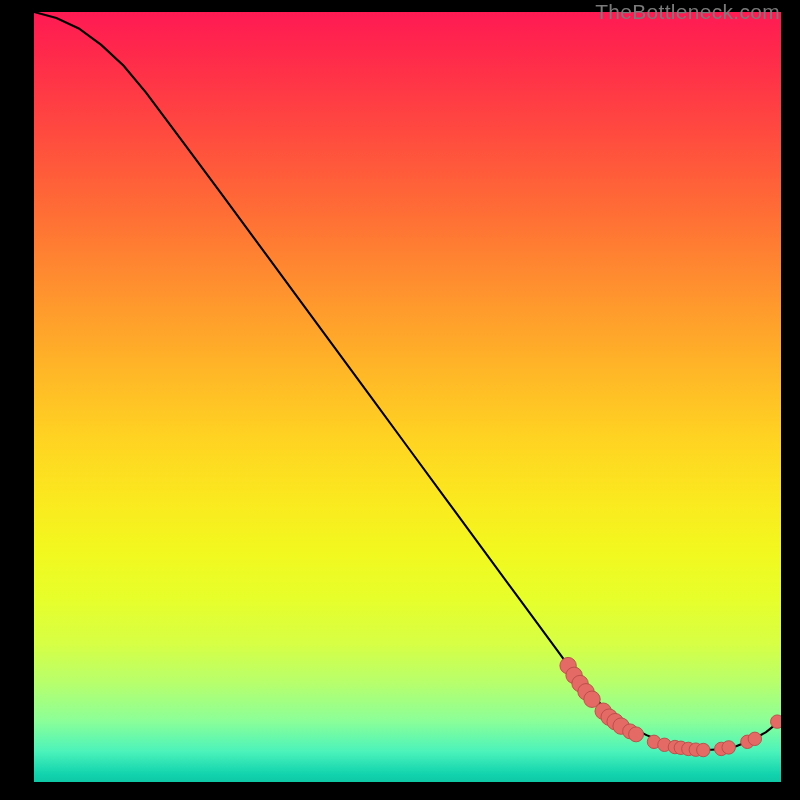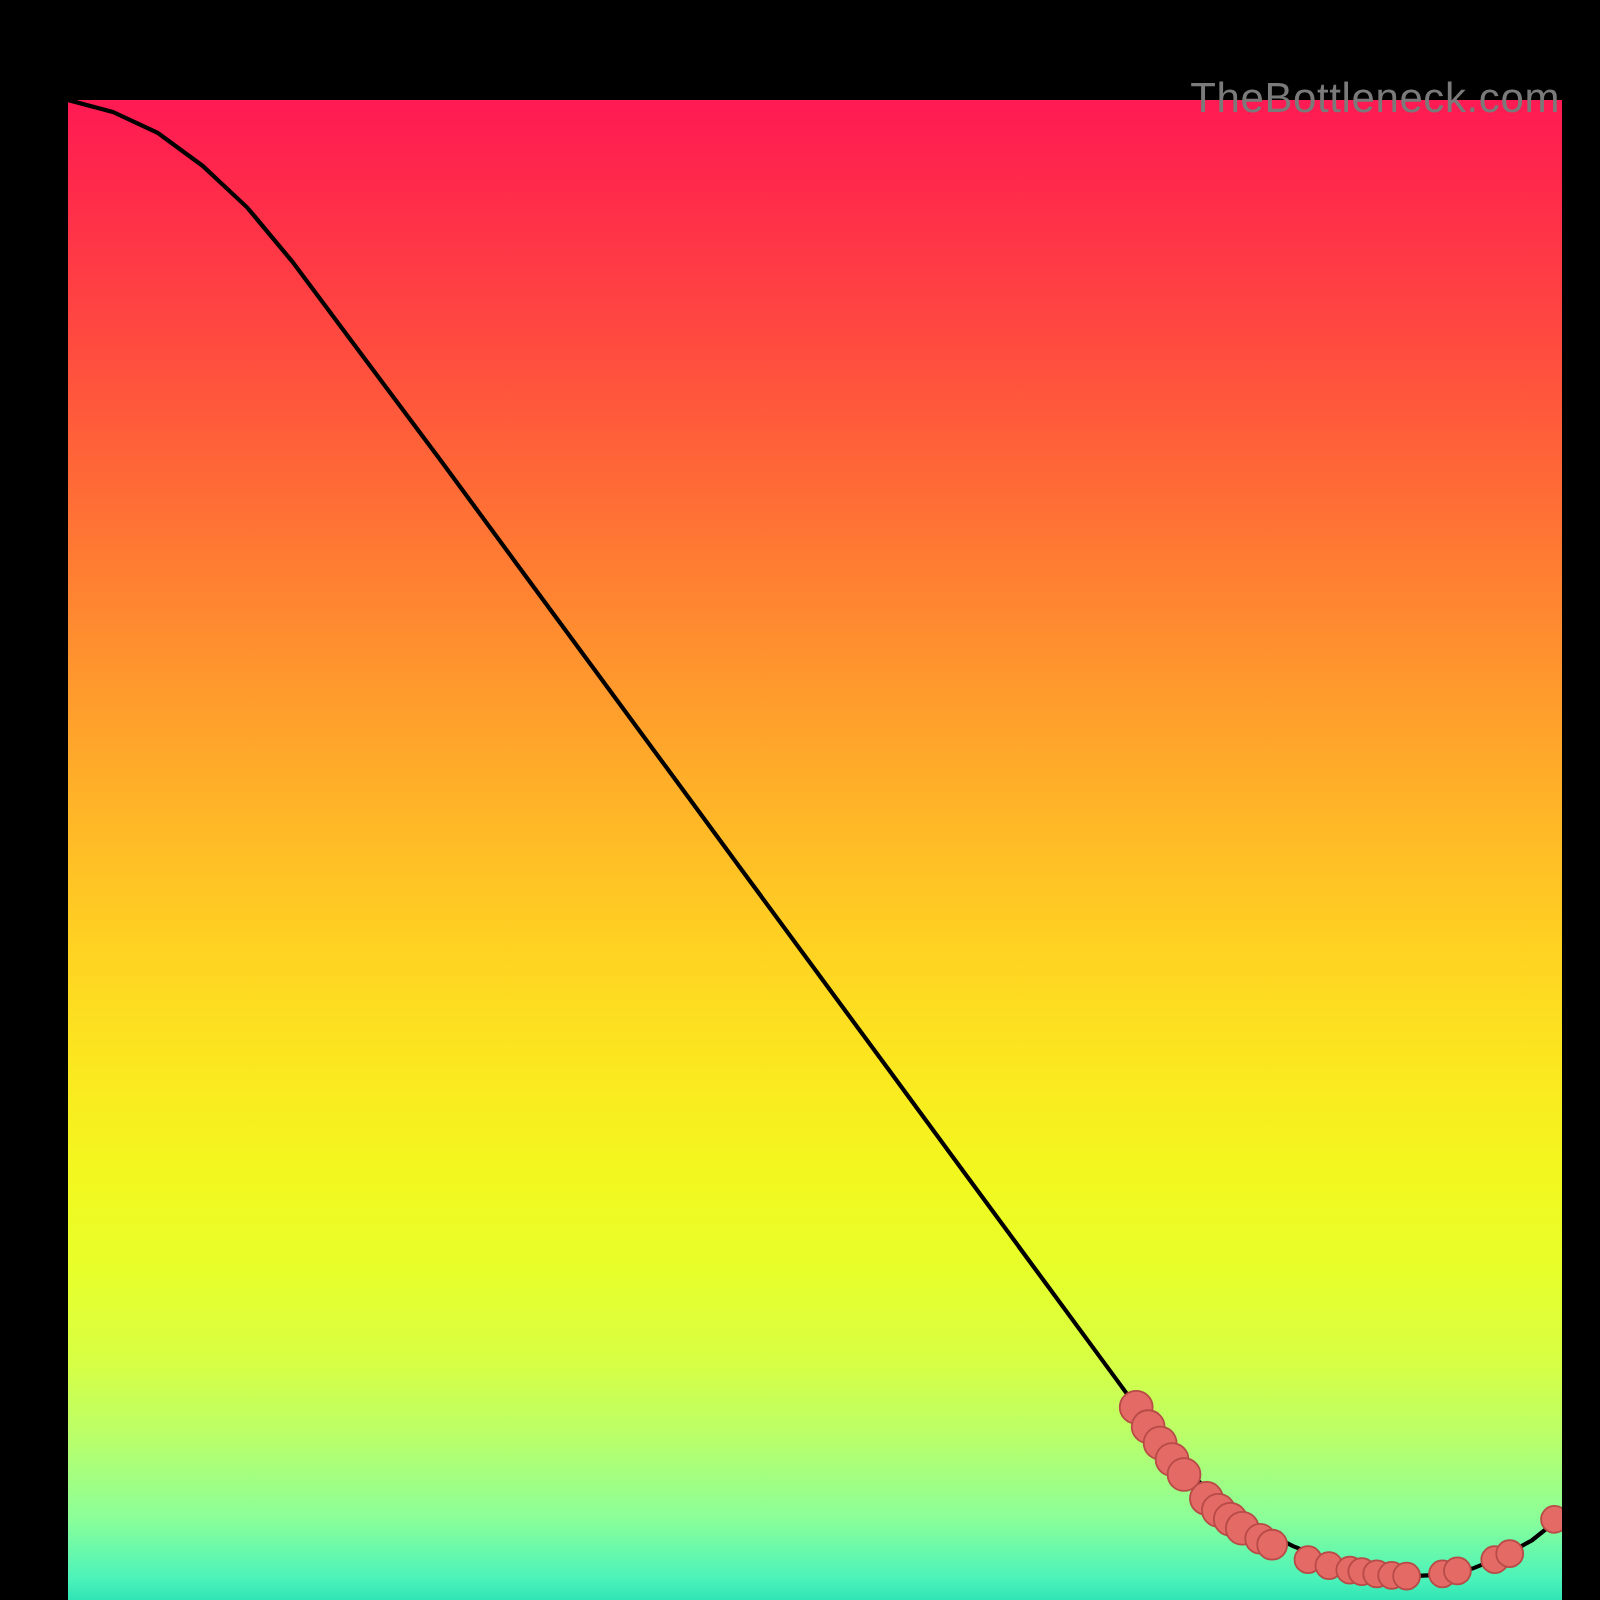--- a/index.html
+++ b/index.html
@@ -8,21 +8,20 @@
     width: 800px;
     height: 800px;
     background: #000;
     overflow: hidden;
     font-family: Arial, Helvetica, sans-serif;
   }
   .stage {
     position: relative;
     width: 800px;
     height: 671px;
-    margin-top: 38px;
   }
   .plot-area {
     position: absolute;
     left: 34px;
     top: 12px;
     width: 747px;
     height: 770px;
   }
   .gradient-bg {
     position: absolute;

